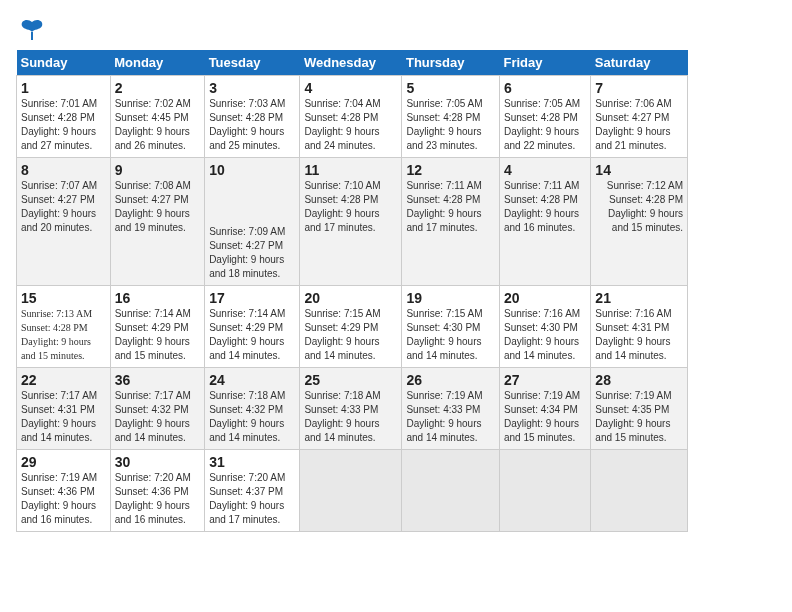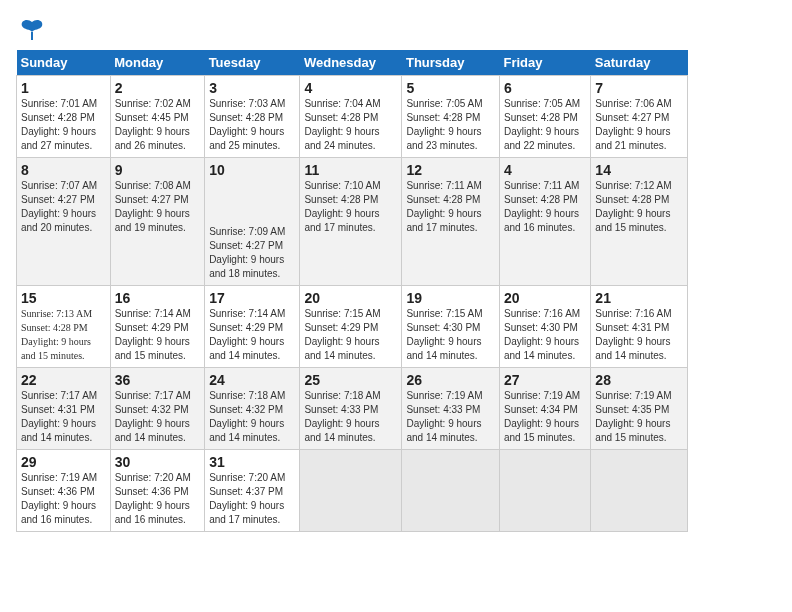--- a/index.html
+++ b/index.html
@@ -205,21 +205,21 @@
 Daylight: 9 hours and 17 minutes.</div>
           </td>
           <td>
             <span class="day-num">4</span>
             <div class="day-info" style="white-space: pre-line;">Sunrise: 7:11 AM
 Sunset: 4:28 PM
 Daylight: 9 hours and 16 minutes.</div>
           </td>
           <td>
             <span class="day-num">14</span>
-            <div class="day-info" style="white-space: pre-line;">Sunrise: 7:12 AM
+            <div class="day-info" style="white-space: pre-line; text-align: right;">Sunrise: 7:12 AM
 Sunset: 4:28 PM
 Daylight: 9 hours and 15 minutes.</div>
           </td>
         </tr>
         <tr>
           <td>
             <span class="day-num">15</span>
             <div class="day-info" style="white-space: pre-line; font-family: Liberation Serif, serif;">Sunrise: 7:13 AM
 Sunset: 4:28 PM
 Daylight: 9 hours and 15 minutes.</div>

